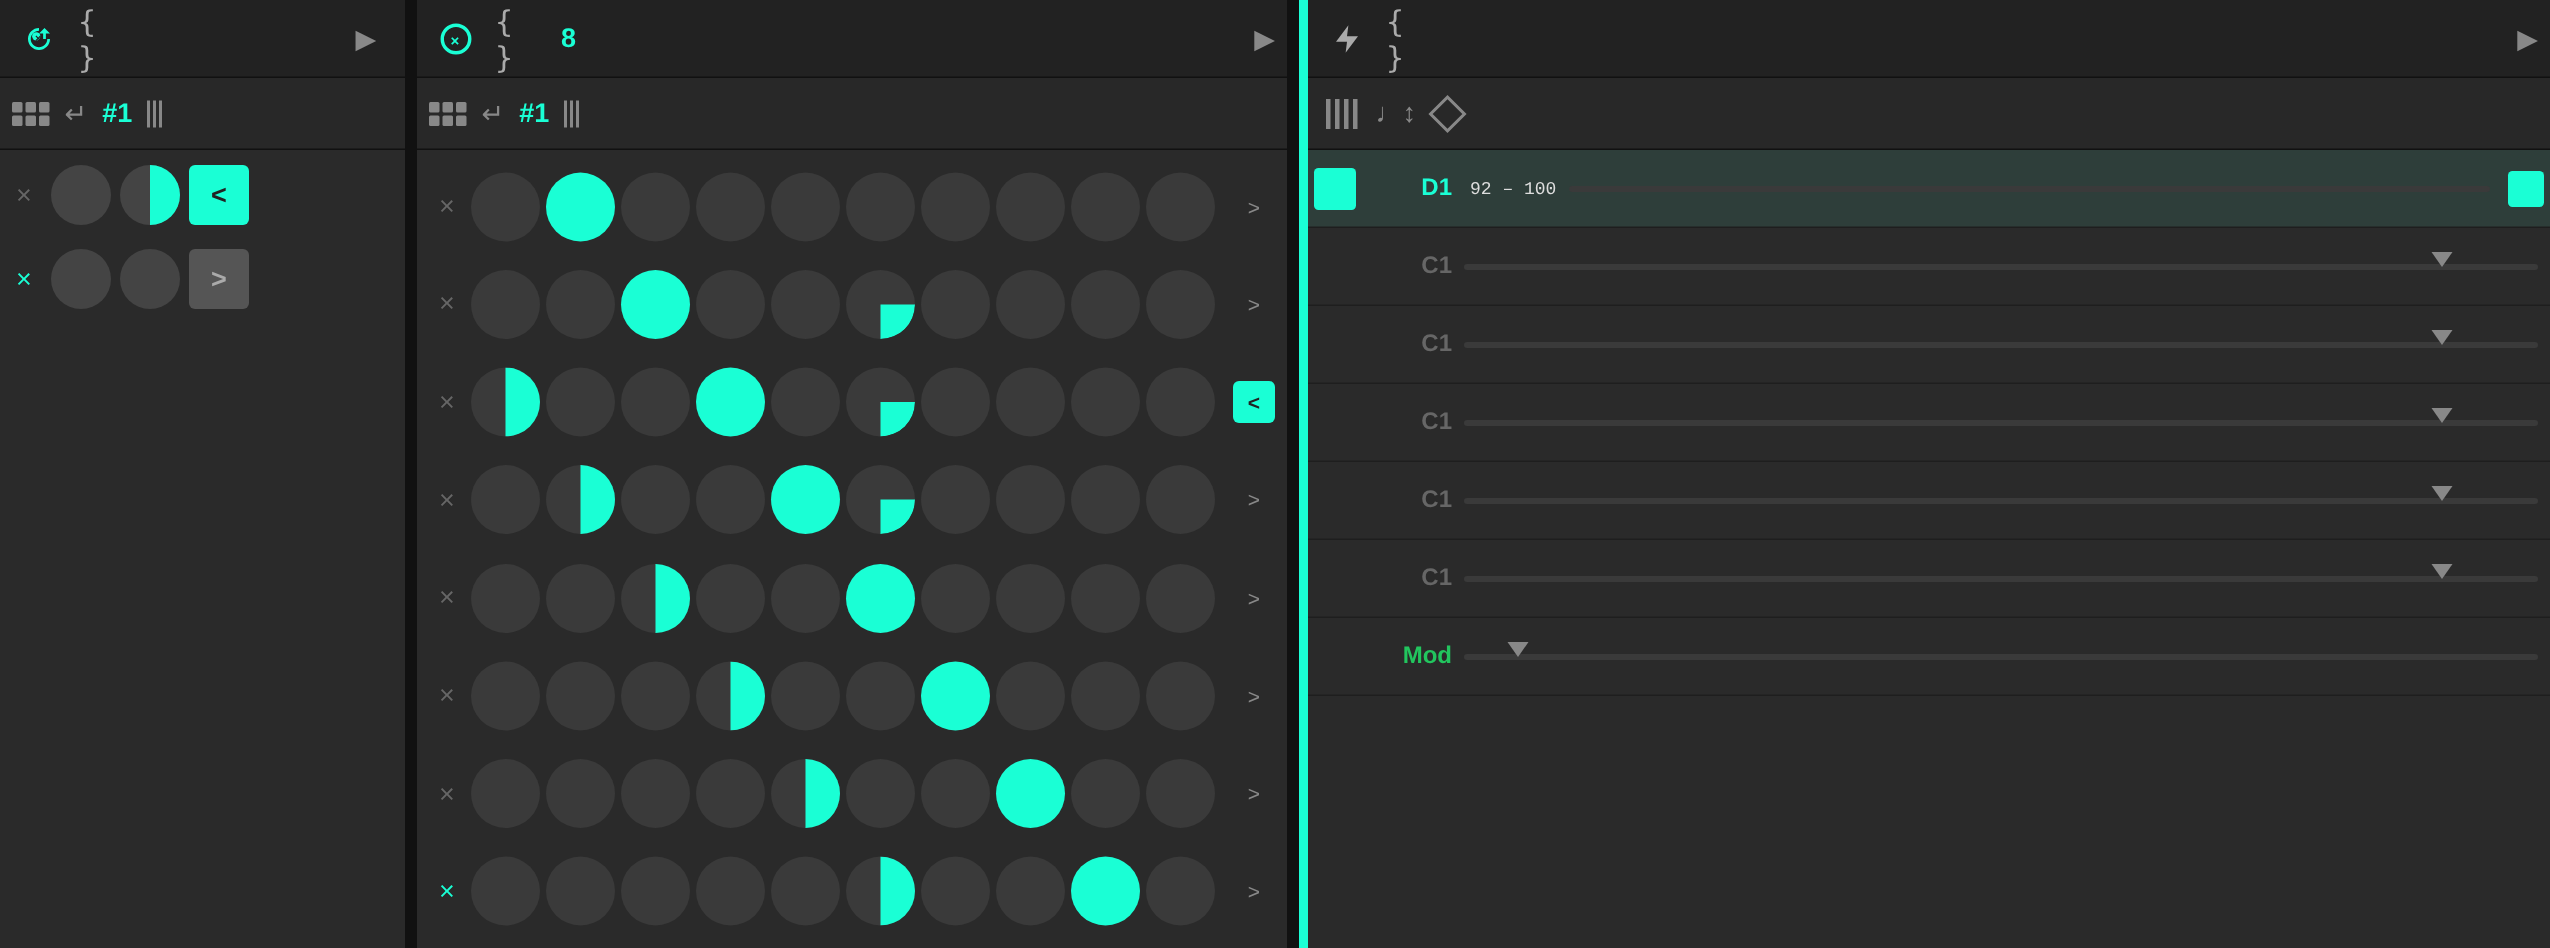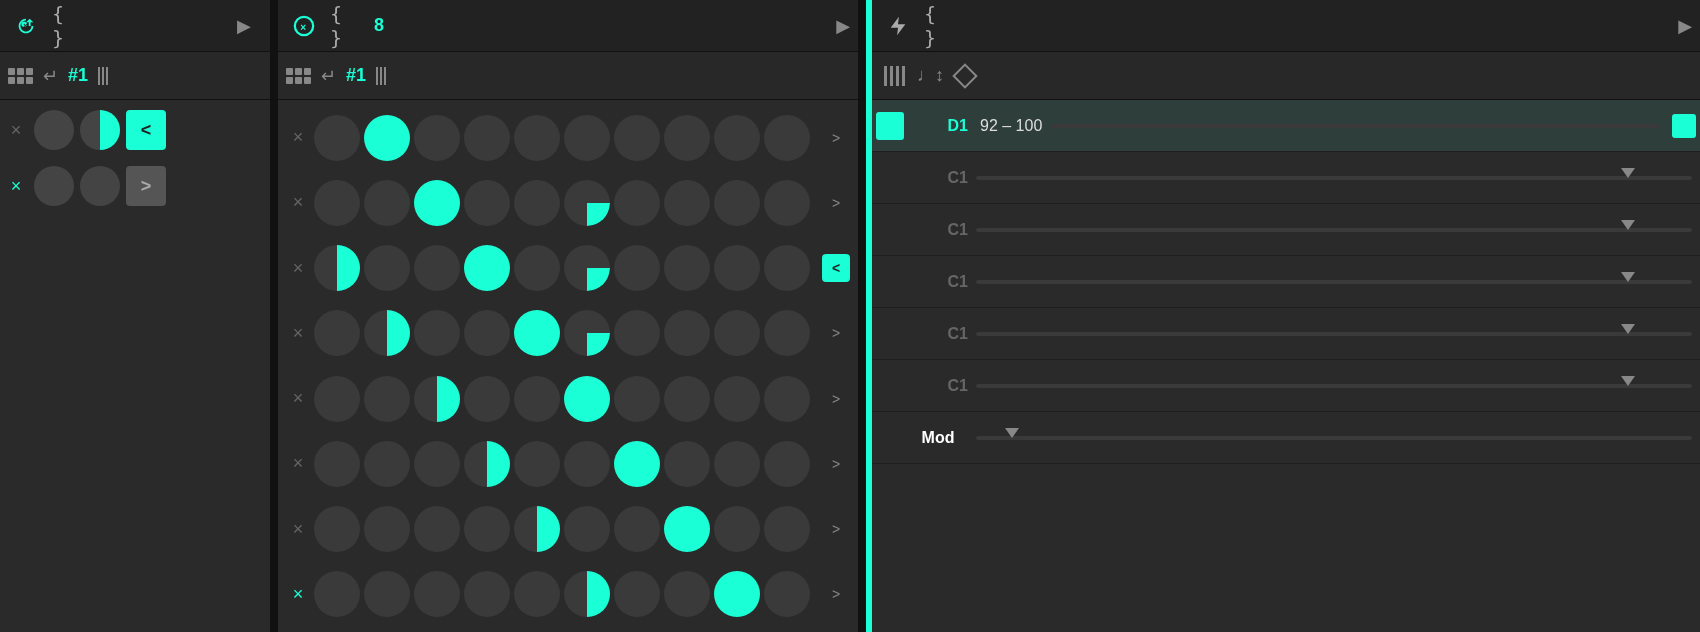--- a/index.html
+++ b/index.html
@@ -286,23 +286,24 @@
       text-align: right;
       flex-shrink: 0;
     }
 
     .channel-name.inactive {
       color: #666;
     }
 
     .channel-range {
       color: #ddd;
-      font-size: 16px;
+      font-size: 12px;
       margin-left: 8px;
       flex-shrink: 0;
+      font-family: Liberation Mono, monospace;
     }
 
     .channel-slider-area {
       flex: 1;
       height: 100%;
       display: flex;
       align-items: center;
       position: relative;
       margin: 0 4px;
     }
@@ -356,22 +357,21 @@
     .resize-line {
       width: 2px;
       height: 18px;
       background: #888;
     }
 
     .pitch-row .channel-name {
       color: #1affd5;
     }
     .mod-row .channel-name {
-      color: #ffffff;
-      text-align: center;
+      color: #22c55e;
     }
 
     .diamond-icon {
       width: 18px;
       height: 18px;
       background: transparent;
       border: 2px solid #888;
       transform: rotate(45deg);
       cursor: pointer;
     }

